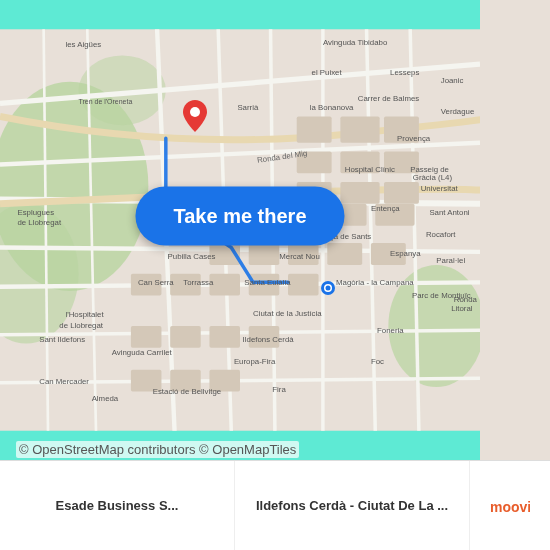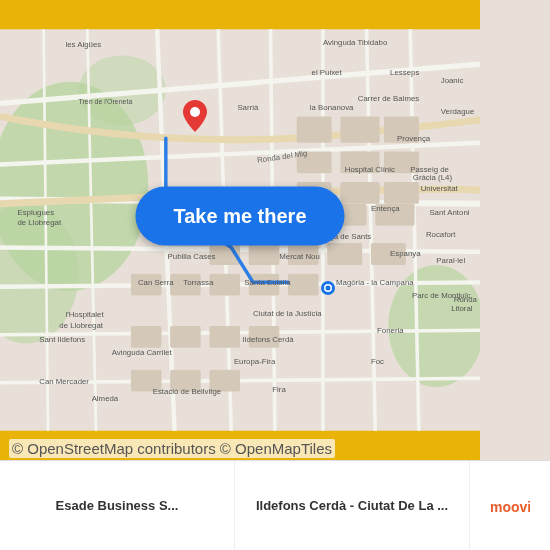--- a/index.html
+++ b/index.html
@@ -3,21 +3,21 @@
   <meta charset="utf-8">
   <style>
     * { margin: 0; padding: 0; box-sizing: border-box; }
     body { width: 550px; height: 550px; overflow: hidden; font-family: Arial, sans-serif; background: #e8e0d8; }
 
     #map-container {
       position: relative;
       width: 480px;
       height: 460px;
       overflow: hidden;
-      background: #eab308;
+      background: #5eead4;
     }
 
     #map-svg {
       width: 100%;
       height: 100%;
     }
 
     #take-me-there-btn {
       position: absolute;
       left: 50%;
@@ -72,22 +72,22 @@
       display: flex;
       align-items: center;
       justify-content: center;
       flex-direction: column;
       padding: 8px;
     }
 
     .attribution {
       position: absolute;
       bottom: 2px;
-      left: 9px;
-      font-size: 15px;
+      left: 16px;
+      font-size: 13px;
       color: #555;
       background: rgba(255,255,255,0.7);
       padding: 1px 3px;
       border-radius: 2px;
       z-index: 5;
     }
 
     
     .map-pin {
       position: absolute;

